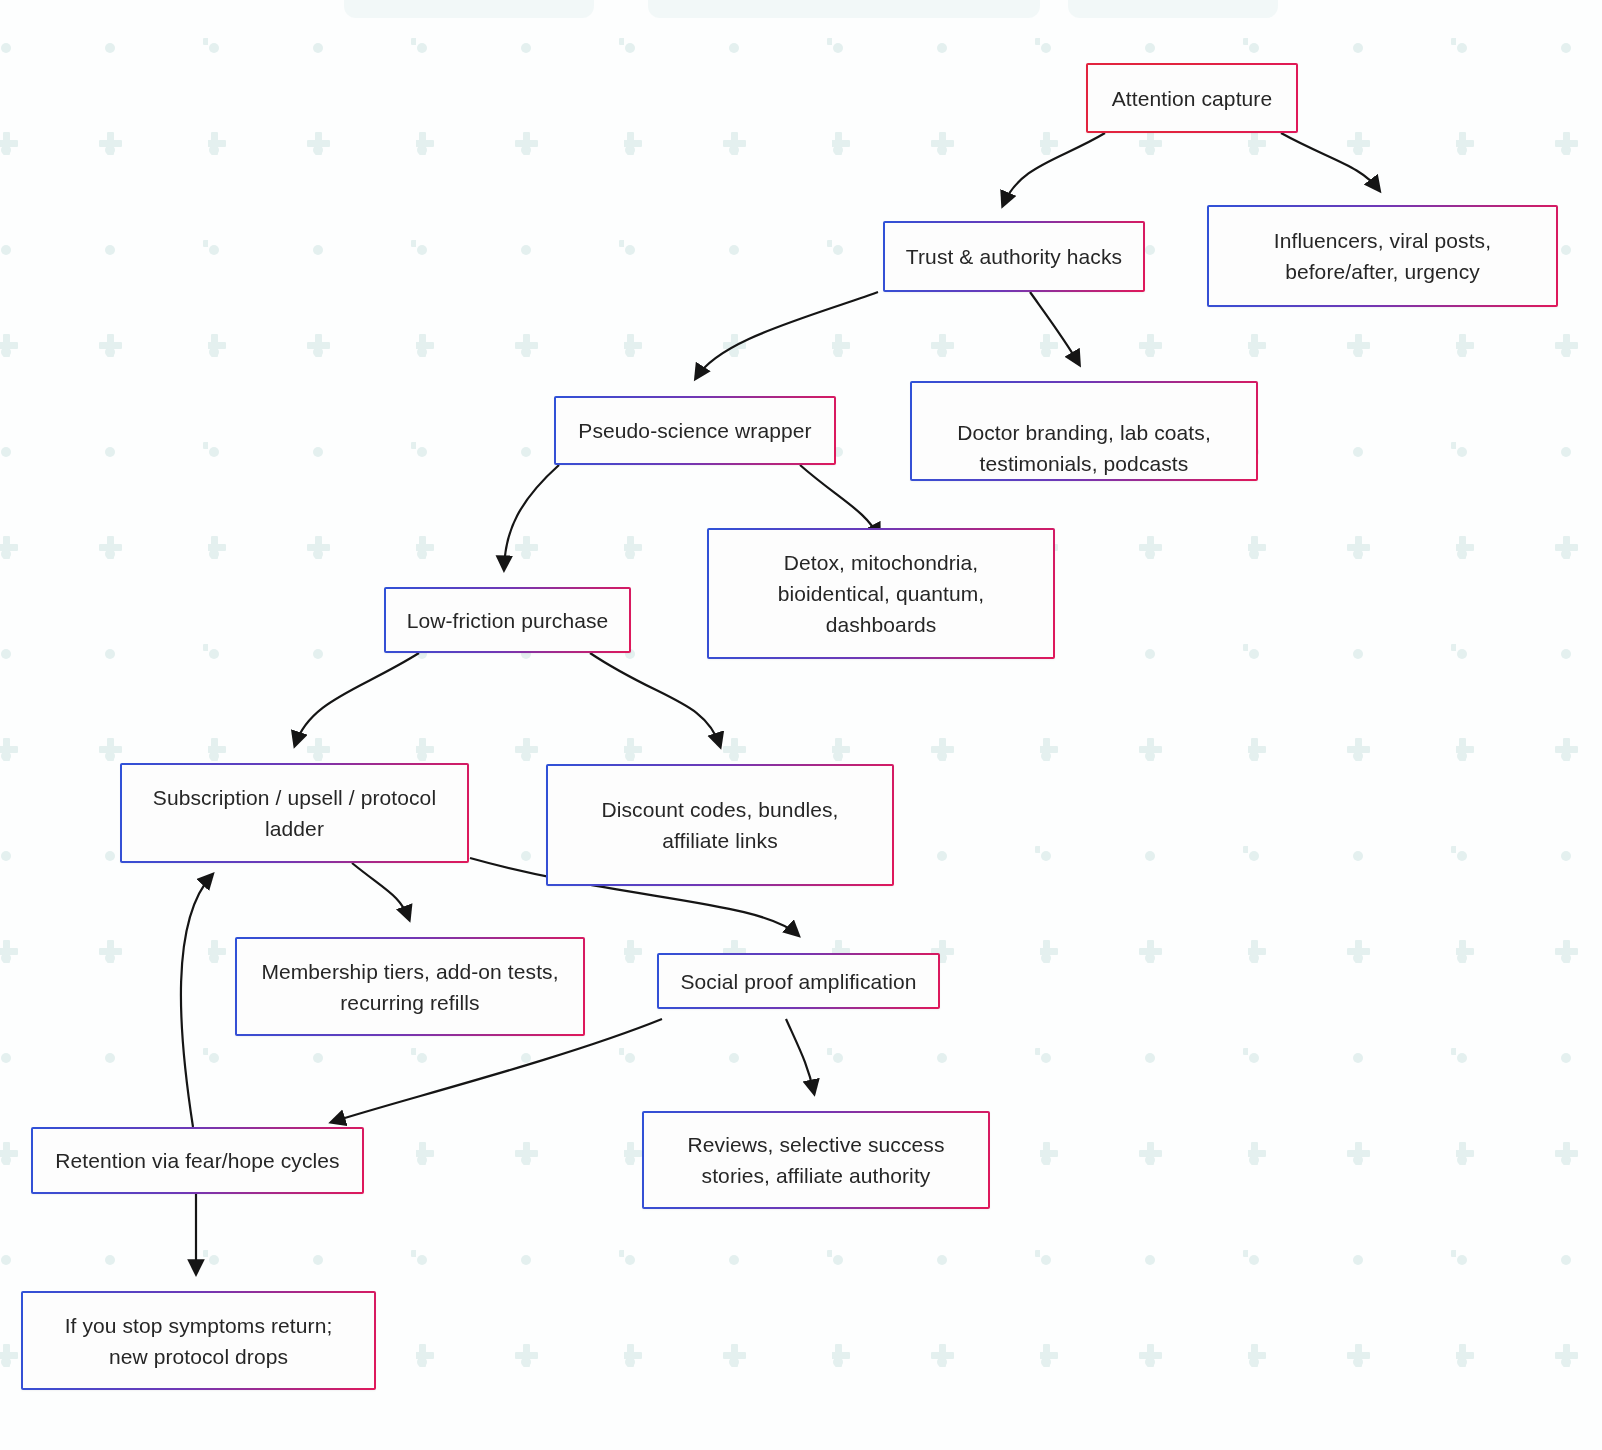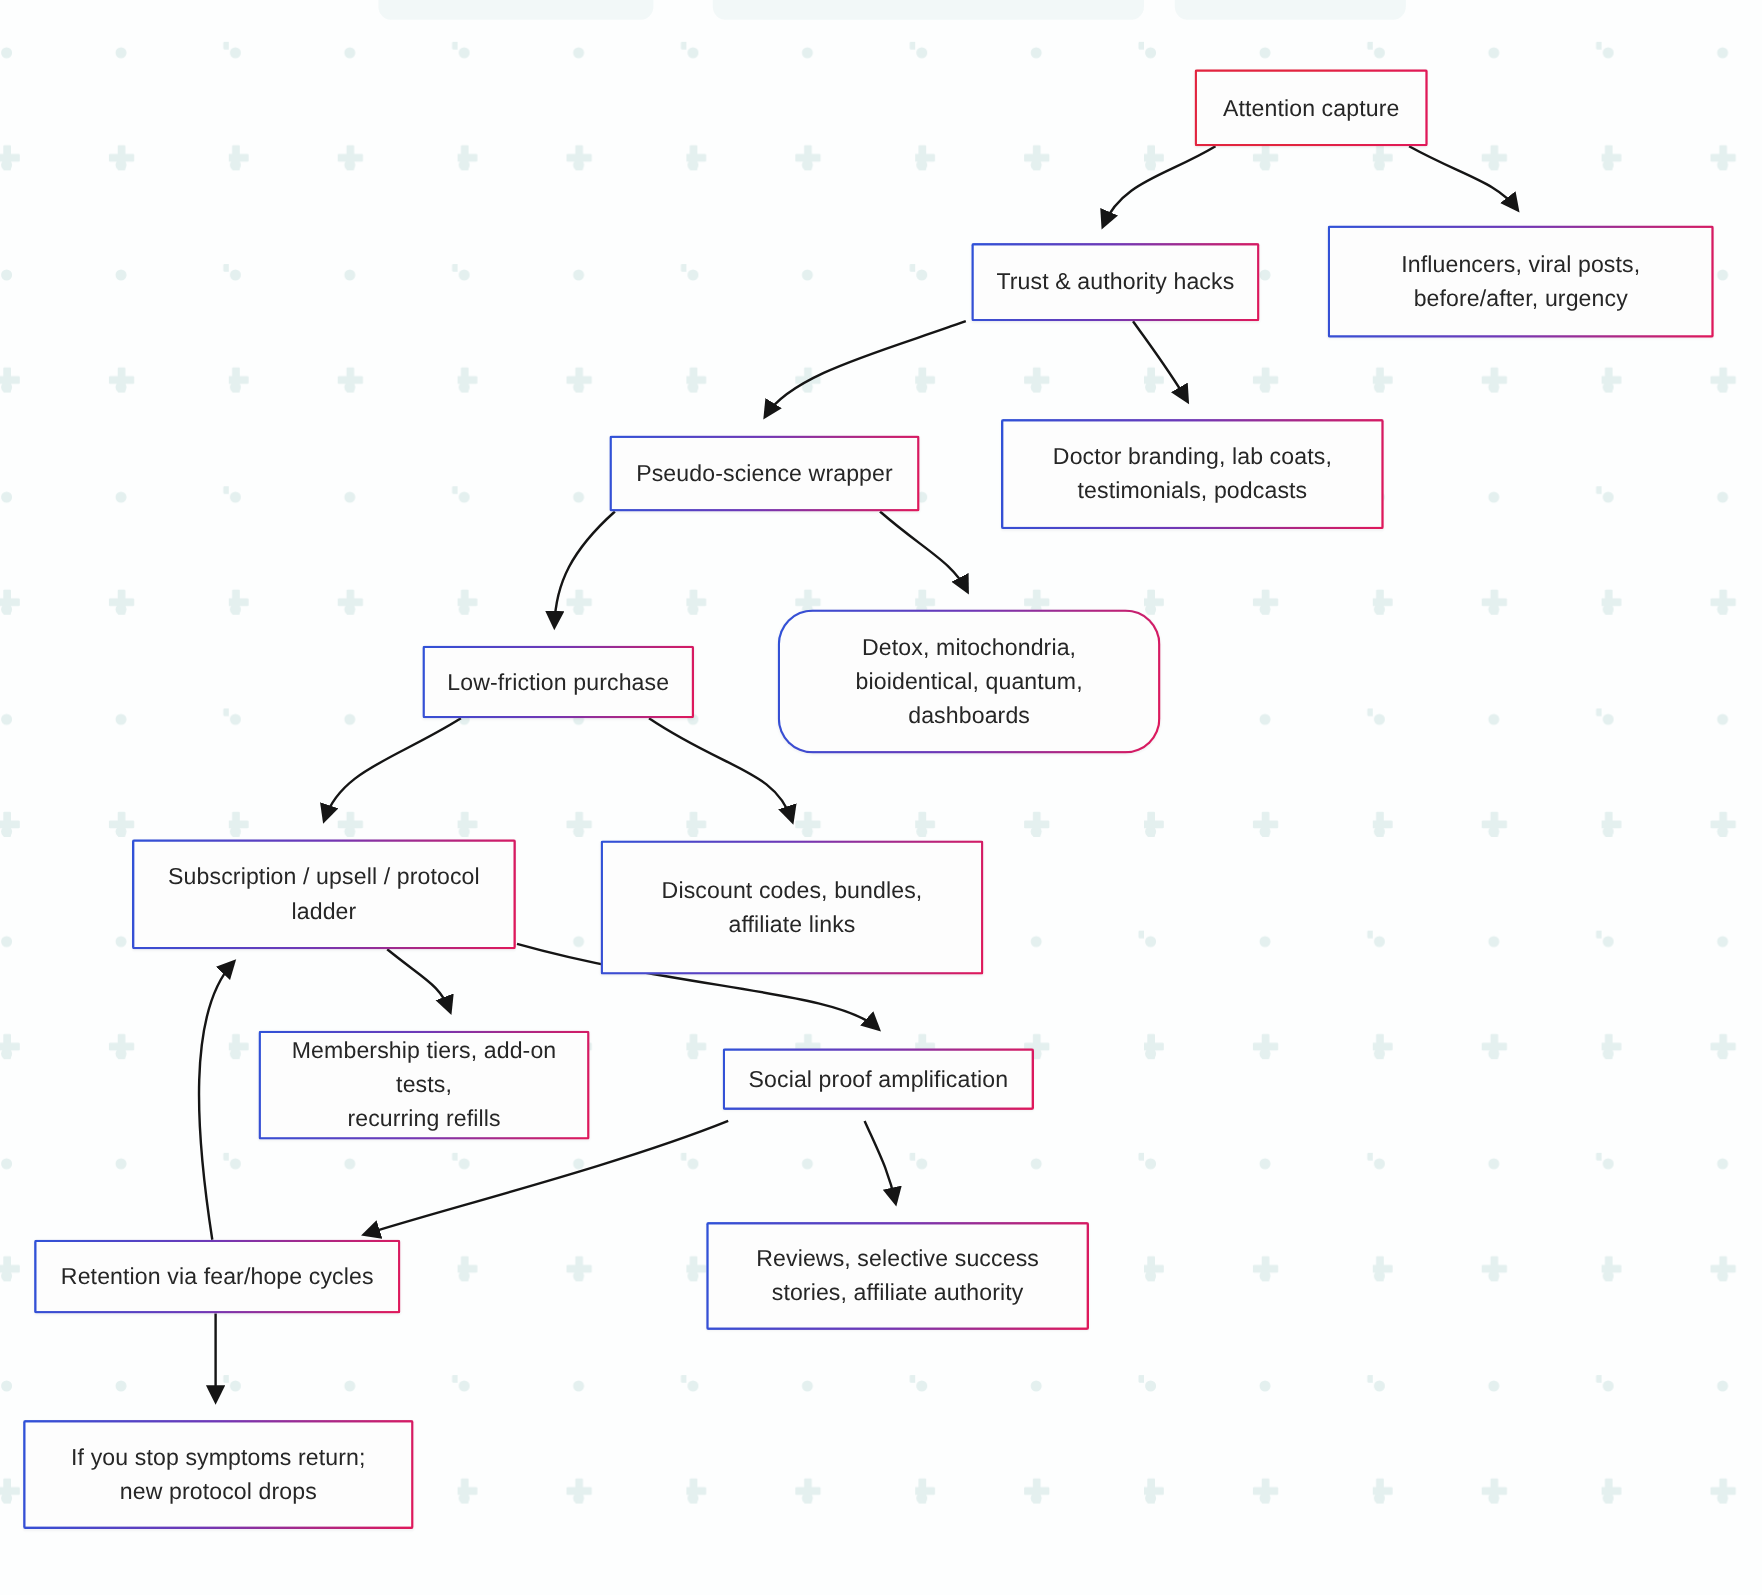--- a/index.html
+++ b/index.html
@@ -133,41 +133,41 @@
       <div class="node" style="left: 873px; top: 221px; width: 262px; height: 71px; margin-left: 10px;">
         <span class="label">Trust &amp; authority hacks</span>
       </div>
       <div class="node" style="left: 1207px; top: 205px; width: 351px; height: 102px;">
         <span class="label">Influencers, viral posts,
 before/after, urgency</span>
       </div>
       <div class="node" style="left: 554px; top: 396px; width: 282px; height: 69px;">
         <span class="label">Pseudo-science wrapper</span>
       </div>
-      <div class="node" style="left: 910px; top: 381px; width: 348px; height: 100px;">
+      <div class="node" style="left: 910px; top: 381px; width: 348px; height: 100px; align-items: flex-end;">
         <span class="label">Doctor branding, lab coats,
 testimonials, podcasts</span>
       </div>
       <div class="node" style="left: 384px; top: 587px; width: 247px; height: 66px;">
         <span class="label">Low-friction purchase</span>
       </div>
-      <div class="node" style="left: 707px; top: 554px; width: 348px; height: 131px; border-radius: 32px;">
+      <div class="node" style="left: 707px; top: 528px; width: 348px; height: 131px;">
         <span class="label">Detox, mitochondria,
 bioidentical, quantum,
 dashboards</span>
       </div>
       <div class="node" style="left: 120px; top: 763px; width: 349px; height: 100px;">
         <span class="label">Subscription / upsell / protocol
 ladder</span>
       </div>
       <div class="node" style="left: 546px; top: 764px; width: 348px; height: 122px;">
         <span class="label">Discount codes, bundles,
 affiliate links</span>
       </div>
-      <div class="node" style="left: 235px; top: 937px; width: 301px; height: 99px;">
+      <div class="node" style="left: 235px; top: 937px; width: 350px; height: 99px;">
         <span class="label">Membership tiers, add-on tests,
 recurring refills</span>
       </div>
       <div class="node" style="left: 657px; top: 953px; width: 283px; height: 56px;">
         <span class="label">Social proof amplification</span>
       </div>
       <div class="node" style="left: 642px; top: 1111px; width: 348px; height: 98px;">
         <span class="label">Reviews, selective success
 stories, affiliate authority</span>
       </div>

